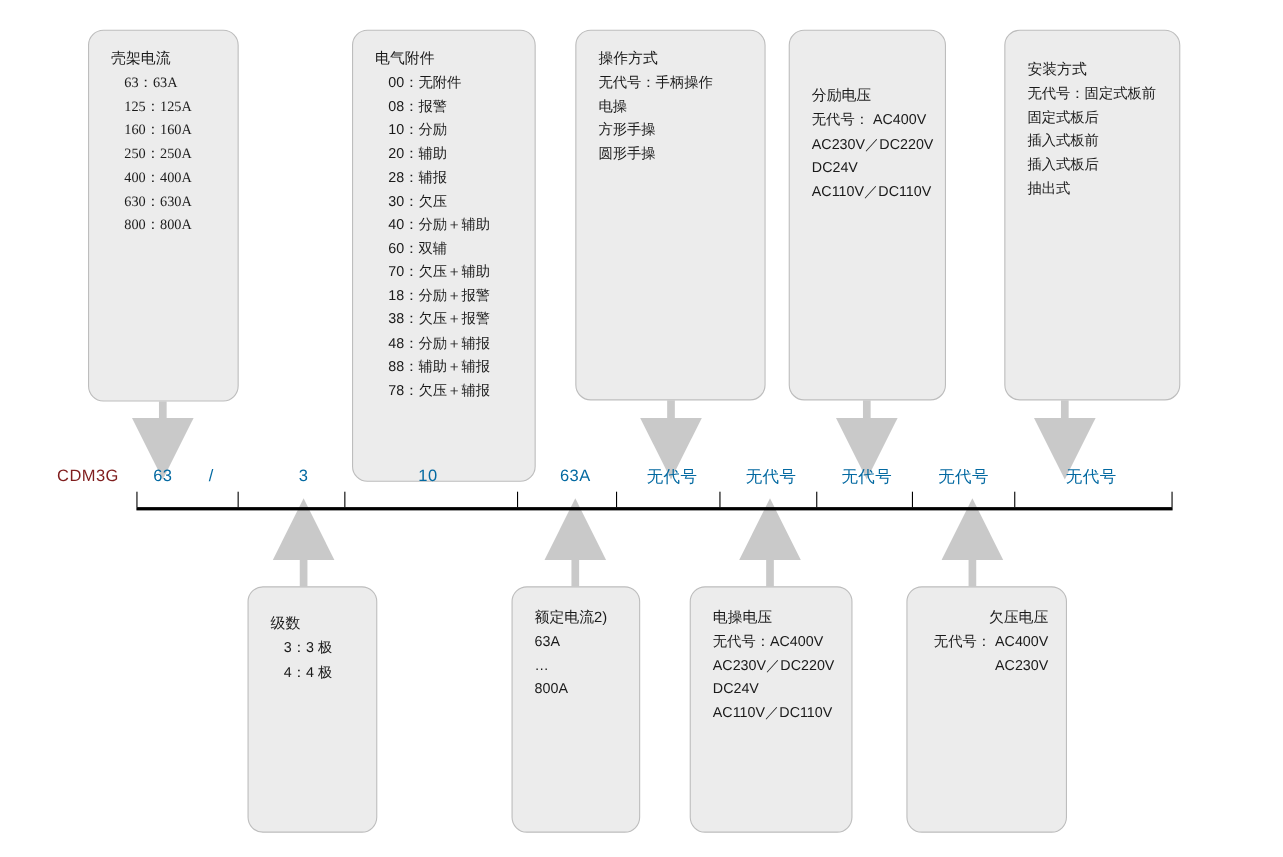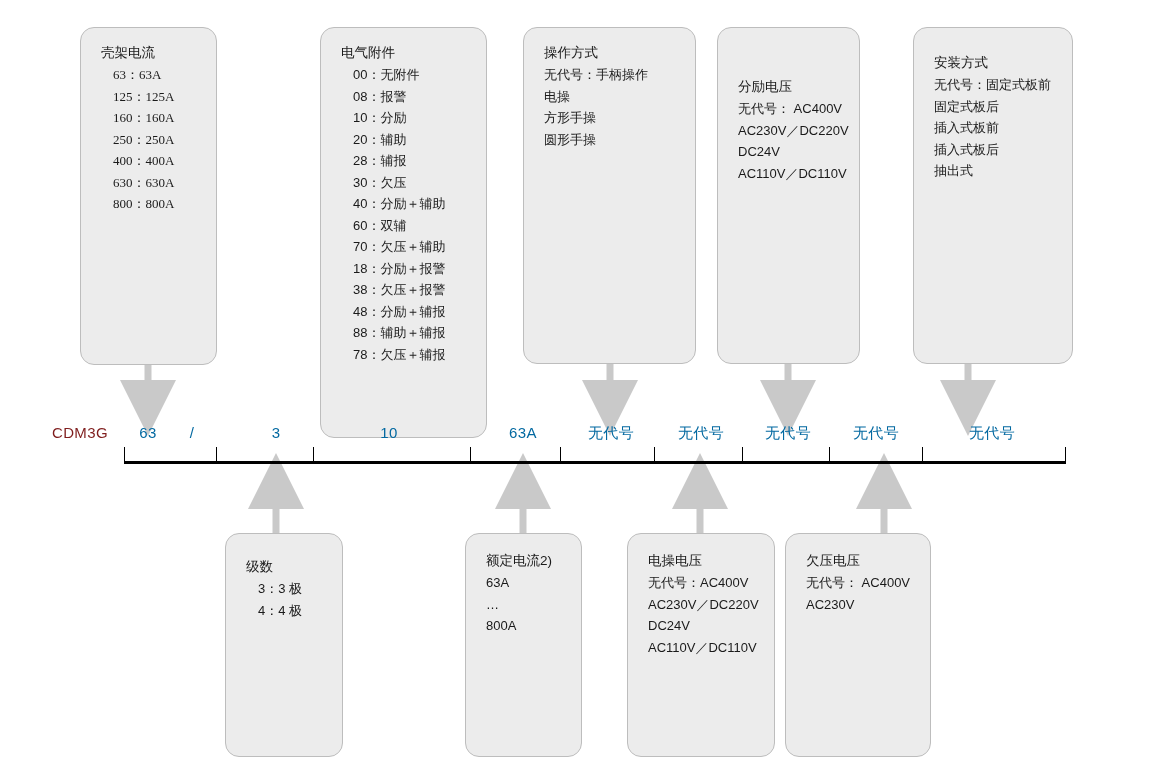--- a/index.html
+++ b/index.html
@@ -207,21 +207,21 @@
   <div class="box" style="left:627px; top:533px; width:148px; height:224px; padding-top:16px;">
     <div class="btitle">电操电压</div>
     <ul class="blist">
       <li>无代号：AC400V</li>
       <li>AC230V／DC220V</li>
       <li>DC24V</li>
       <li>AC110V／DC110V</li>
     </ul>
   </div>
 
-  <div class="box" style="left:785px; top:533px; width:146px; height:224px; padding-top:16px;">
+  <div class="box" style="left:824px; top:533px; width:146px; height:224px; padding-top:16px;text-align:right;">
     <div class="btitle">欠压电压</div>
     <ul class="blist">
       <li>无代号： AC400V</li>
       <li>AC230V</li>
     </ul>
   </div>
 
 </div>
 
 </body></html>

